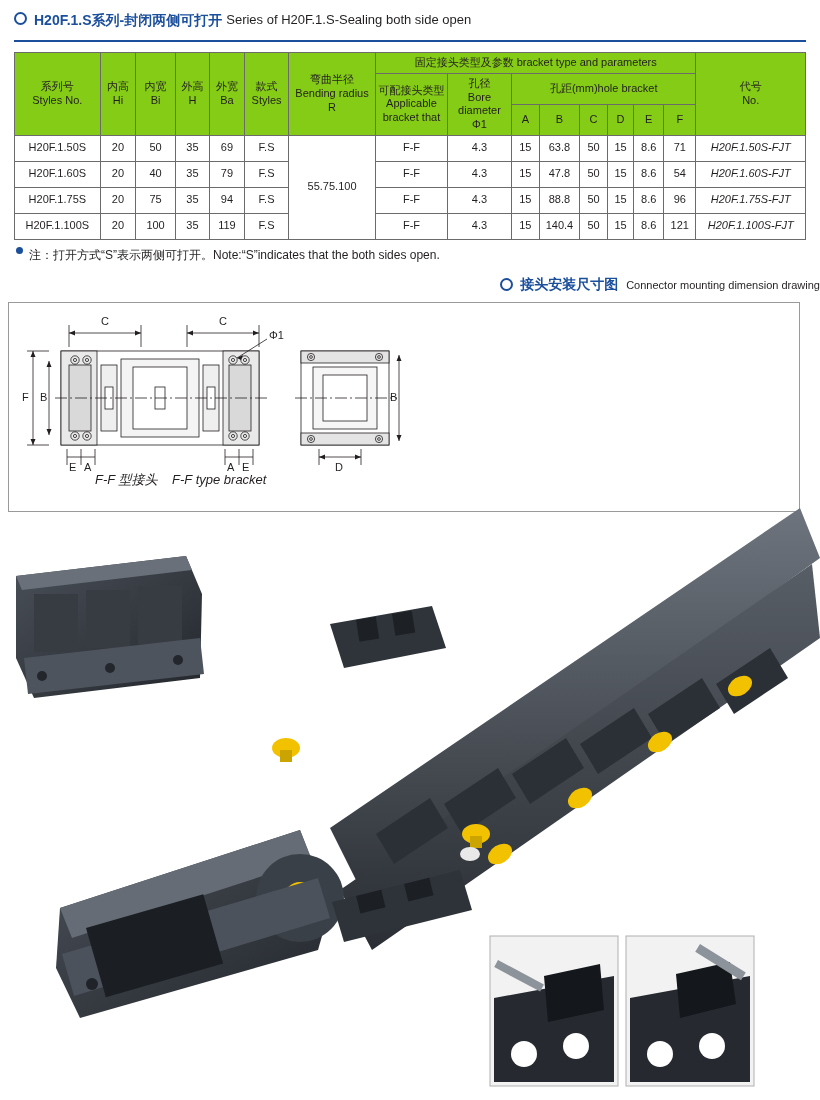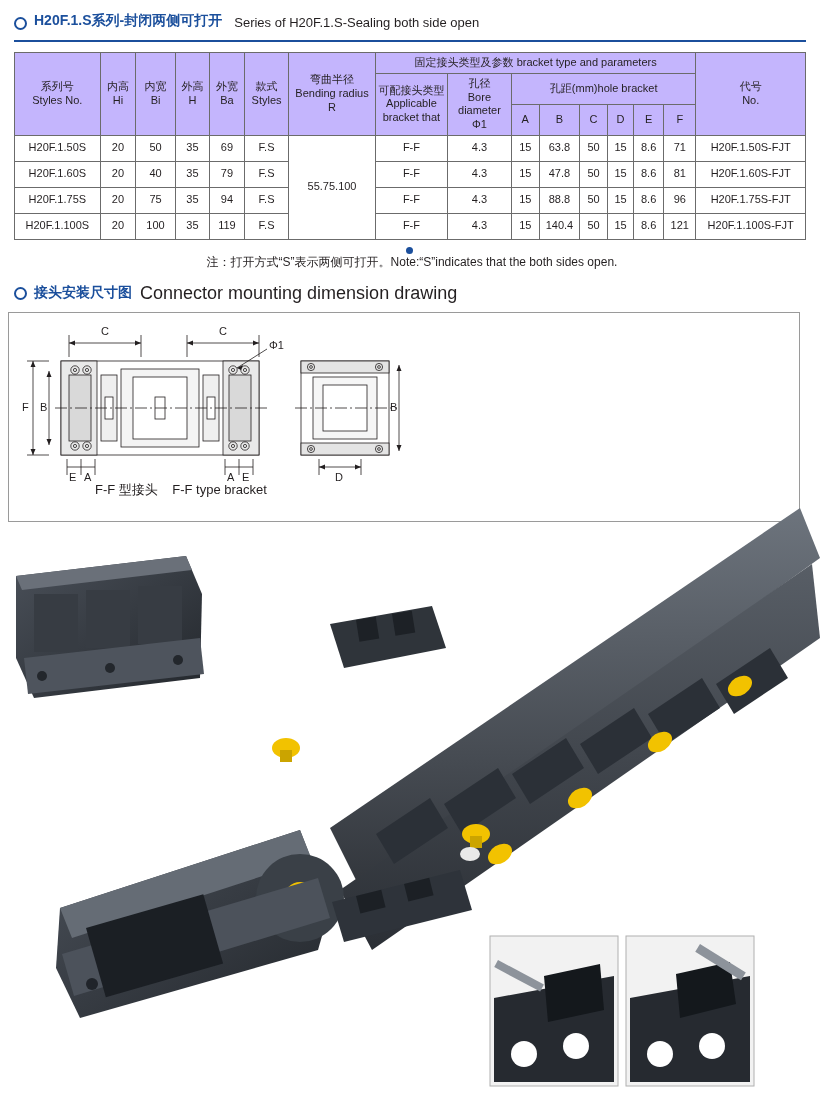--- a/index.html
+++ b/index.html
@@ -9,102 +9,103 @@
     font-family:"Liberation Sans", sans-serif;
     font-size:12px;
     color:#231f20;
     position:relative;
     overflow:hidden;
   }
   .page{position:relative;width:820px;height:1100px;}
 
   
   .title-row{
-    display:flex;align-items:flex-end;
+    display:flex;align-items:flex-start;
     padding:12px 0 8px 14px;
   }
   .bullet{
     width:9px;height:9px;border-radius:50%;
     border:2px solid #1b4f9c;background:#fff;
     margin-right:7px;flex:none;
   }
   .title-cn{
     color:#1b4f9c;font-weight:bold;font-size:14px;
     letter-spacing:0;
   }
   .title-en{
-    color:#231f20;font-size:13px;margin-left:12px;
+    color:#231f20;font-size:13px;margin-left:4px;
   }
   .rule{
     height:2px;background:#1b4f9c;margin:2px 14px 0 14px;
   }
 
   
   .table-wrap{padding:10px 14px 0 14px;}
   table.spec{
     border-collapse:collapse;width:792px;
     font-size:11px;
   }
   table.spec th,table.spec td{
     border:1px solid #6b6b6b;
     text-align:center;
     vertical-align:middle;
     padding:2px 2px;
     line-height:1.25;
   }
   table.spec thead th{
-    background:#c4b5fd;
+    background:#84cc16;
     font-weight:normal;
     color:#231f20;
     font-size:11px;
     padding:3px 2px;
   }
   table.spec tbody td{
     background:#ffffff;
     height:21px;
     font-size:11px;
   }
   .cn{display:block;}
   .en{display:block;}
-  td.code{letter-spacing:0;}
+  td.code{letter-spacing:0;font-style:italic;}
 
   
   .note{
-    display:flex;align-items:center;
-    padding:7px 12px 0 16px;font-size:12px;flex-direction:column;
+    display:flex;
+    padding:7px 12px 0 16px;font-size:12px;
   }
   .note .dot{
     width:7px;height:7px;border-radius:50%;
     background:#1b4f9c;margin-right:6px;flex:none;
   }
 
   
   .sub-row{
     display:flex;align-items:center;
-    padding:12px 0 0 14px;
+    padding:12px 0 0 8px;
+    justify-content:flex-end;
   }
   .sub-bullet{
     width:9px;height:9px;border-radius:50%;
     border:2px solid #1b4f9c;background:#fff;
     margin-right:7px;flex:none;
   }
   .sub-cn{color:#1b4f9c;font-weight:bold;font-size:14px;}
-  .sub-en{color:#231f20;font-size:18px;margin-left:8px;}
+  .sub-en{color:#231f20;font-size:11px;margin-left:8px;}
 
   
   .draw-box{
     margin:8px 0 0 8px;
     width:790px;height:208px;
     border:1px solid #9a9a9a;
     background:#fff;
     position:relative;
   }
   .draw-caption{
     position:absolute;left:86px;top:168px;
-    font-size:13px;color:#231f20;
+    font-size:13px;color:#231f20;font-style:italic;
   }
 
   
   .dim{position:absolute;font-size:11px;color:#231f20;}
 
   
   .photos{position:absolute;left:0;top:498px;width:820px;height:602px;}
 </style>
 </head>
 <body>
@@ -208,21 +209,21 @@
           <td>35</td>
           <td>79</td>
           <td>F.S</td>
           <td>F-F</td>
           <td>4.3</td>
           <td>15</td>
           <td>47.8</td>
           <td>50</td>
           <td>15</td>
           <td>8.6</td>
-          <td>81</td>
+          <td>54</td>
           <td class="code">H20F.1.60S-FJT</td>
         </tr>
         <tr>
           <td>H20F.1.75S</td>
           <td>20</td>
           <td>75</td>
           <td>35</td>
           <td>94</td>
           <td>F.S</td>
           <td>F-F</td>

